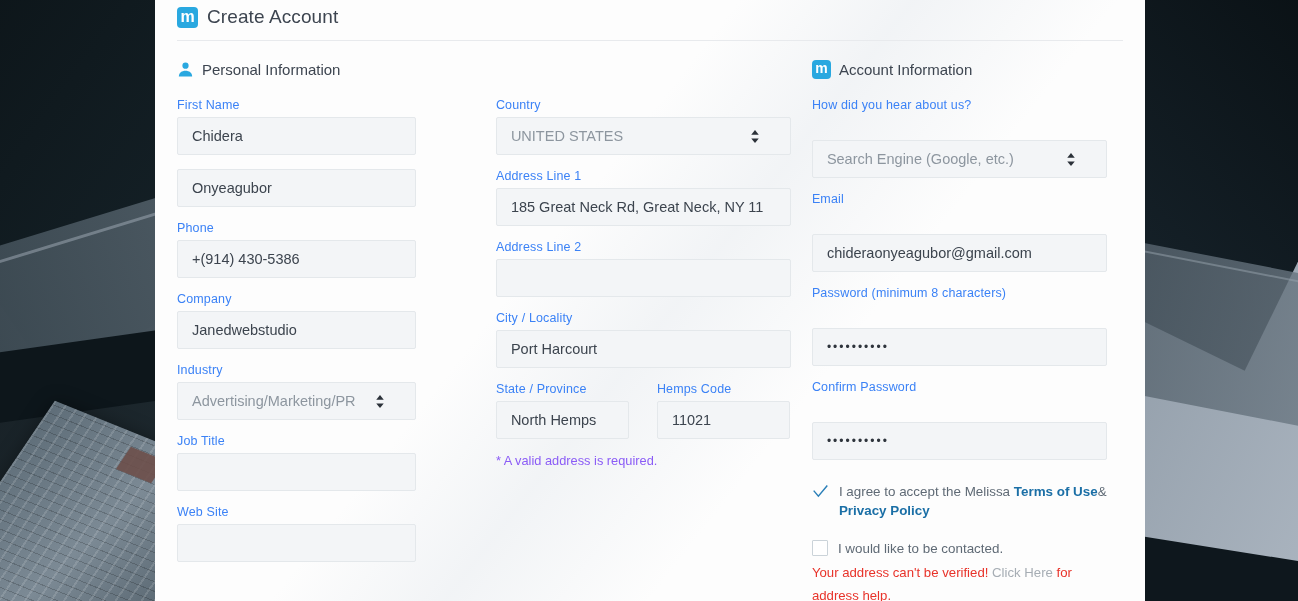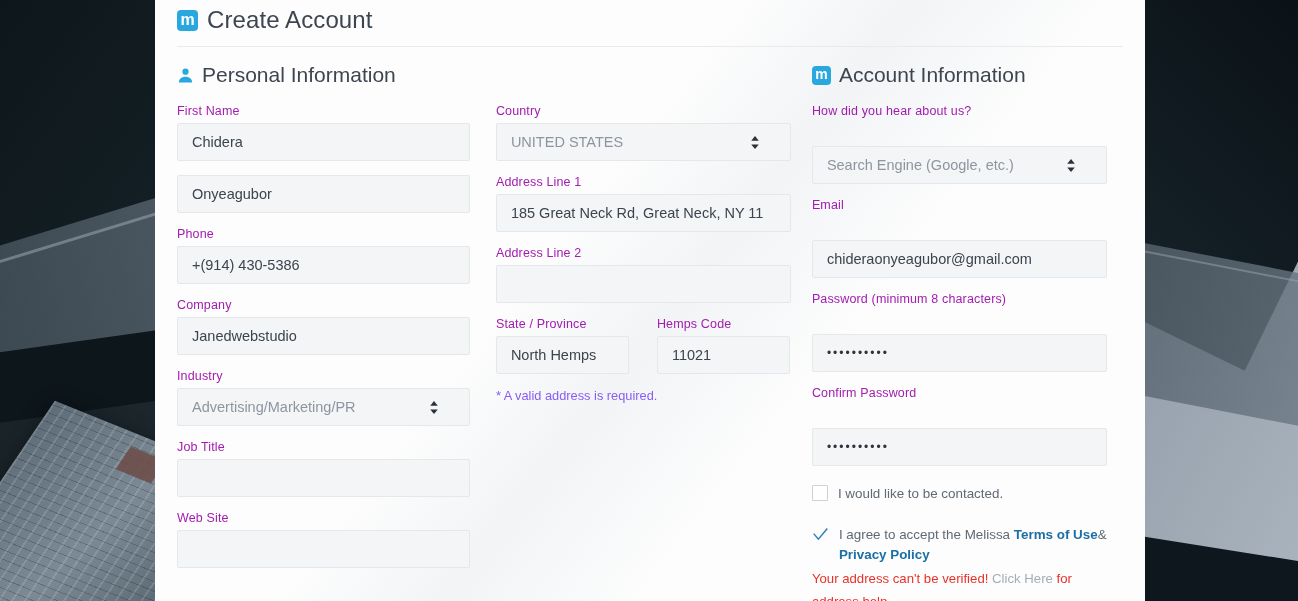--- a/index.html
+++ b/index.html
@@ -96,47 +96,47 @@
     display: flex; align-items: center; gap: 9px;
     padding: 6px 0 12px 0;
   }
   .logo-m {
     width: 21px; height: 21px; border-radius: 4px;
     background: #29a8e0; color: #fff;
     font-size: 16px; font-weight: 700; line-height: 19px;
     text-align: center; font-family: "Liberation Sans", sans-serif;
     flex: none;
   }
-  .page-title { font-size: 24px; color: #3d4550; font-weight: 400; letter-spacing: .1px; }
+  .page-title { font-size: 19px; color: #3d4550; font-weight: 400; letter-spacing: .1px; }
 
   .head-rule { height: 1px; background: #e8eaed; margin: 0 0 16px 0; }
 
   
   .cols { display: flex; gap: 0; }
   .col { position: relative; }
   .col1 { width: 328px; }
   .col2 { width: 325px; }
   .col3 { width: 320px; }
 
   .sec-head {
     display: flex; align-items: center; gap: 8px;
     height: 24px; margin-bottom: 17px;
   }
-  .sec-title { font-size: 21px; color: #3d4550; }
+  .sec-title { font-size: 15px; color: #3d4550; }
   .icon-person { width: 17px; height: 17px; flex: none; }
 
   .field { margin-bottom: 14px; }
   .field-label {
     display: block;
-    font-size: 12.5px; color: #a21caf;
+    font-size: 12.5px; color: #3b82f6;
     margin-bottom: 5px; letter-spacing: .15px;
   }
   .input, .select {
     display: block;
-    width: 293px; height: 38px;
+    width: 239px; height: 38px;
     background: #f3f5f7;
     border: 1px solid #e4e8eb;
     border-radius: 2px;
     font-size: 14.5px; color: #3c444e;
     padding: 0 14px;
     font-family: "Liberation Sans", sans-serif;
     outline: none;
   }
   .input::placeholder { color: #98a1aa; }
   .select {
@@ -278,20 +278,24 @@
         <div class="field">
           <label class="field-label">Address Line 1</label>
           <input class="input" type="text" value="185 Great Neck Rd, Great Neck, NY 11" style="">
         </div>
 
         <div class="field">
           <label class="field-label">Address Line 2</label>
           <input class="input" type="text" value="" style="">
         </div>
 
+        <div class="field">
+          <label class="field-label">City / Locality</label>
+          <input class="input" type="text" value="Port Harcourt" style="">
+        </div>
 
         <div class="pair">
           <div class="field">
             <label class="field-label">State / Province</label>
             <input class="input" type="text" value="North Hemps" style="">
           </div>
           <div class="field">
             <label class="field-label">Hemps Code</label>
             <input class="input" type="text" value="11021" style="">
           </div>
@@ -323,38 +327,38 @@
         </div>
 
         <div class="field">
           <label class="field-label">Password (minimum 8 characters)</label>
           <input class="input pw" type="text" value="••••••••••" style="">
         </div>
 
         <div class="field">
           <label class="field-label">Confirm Password</label>
           <input class="input pw" type="text" value="••••••••••" style="">
-        </div>
-
-        <div class="check-row" style="margin-top:18px;">
-          <div class="cbox"></div>
-          <div class="check-label">I would like to be contacted.</div>
         </div>
 
         <div class="check-row">
           <svg class="cmark" viewBox="0 0 20 20">
             <path d="M2 9 L7.5 15.5 L18 3" fill="none" stroke="#2a7fb8" stroke-width="1.7"></path>
           </svg>
           <div class="check-label">
             <span>I agree to accept the Melissa</span>
             <a class="link" href="#">Terms of Use</a><span>&amp;</span>
             <a class="link" href="#">Privacy Policy</a>
           </div>
         </div>
 
+        <div class="check-row" style="margin-top:18px;">
+          <div class="cbox"></div>
+          <div class="check-label">I would like to be contacted.</div>
+        </div>
+
         <div class="err">
           <span>Your address can't be verified!</span>
           <a class="muted" href="#" style="text-decoration:none;">Click Here</a>
           <span>for address help.</span>
         </div>
 
         <button class="submit"></button>
       </div>
 
     </div>

